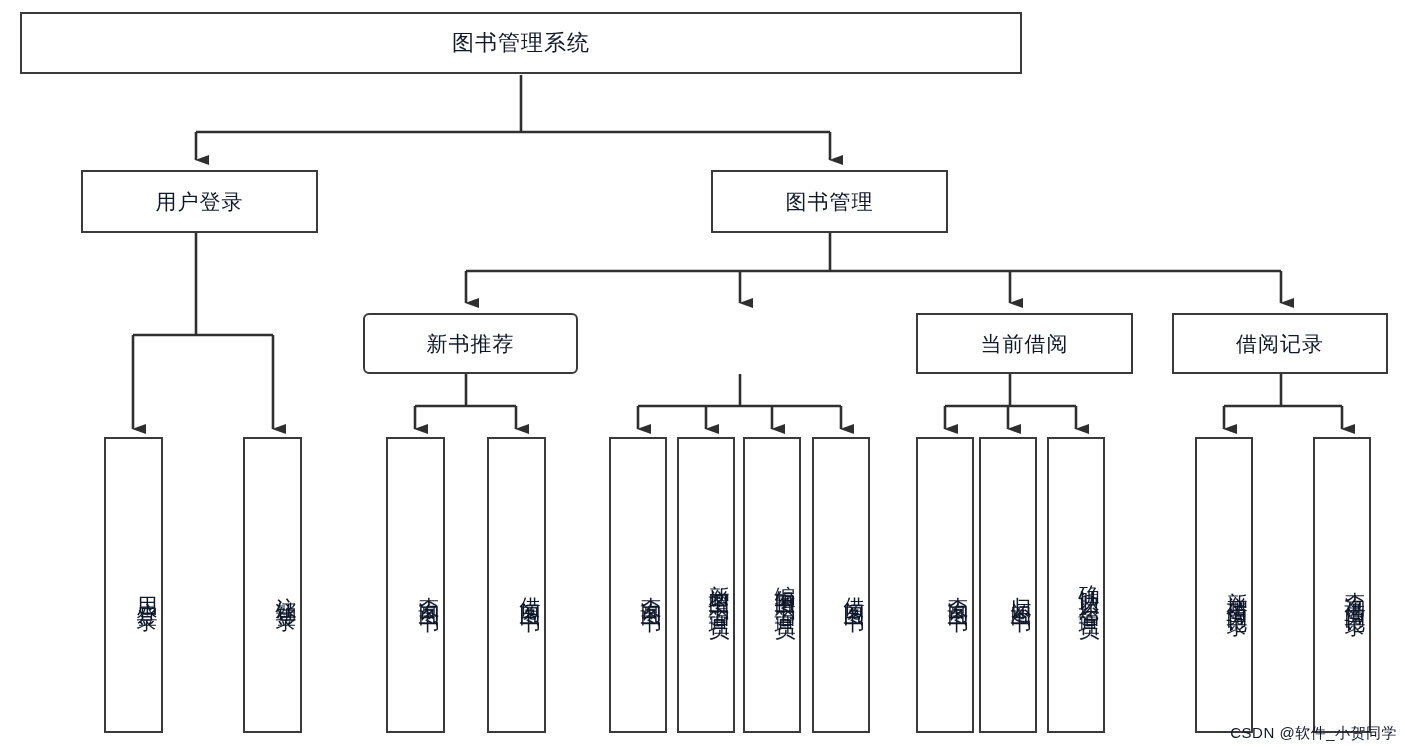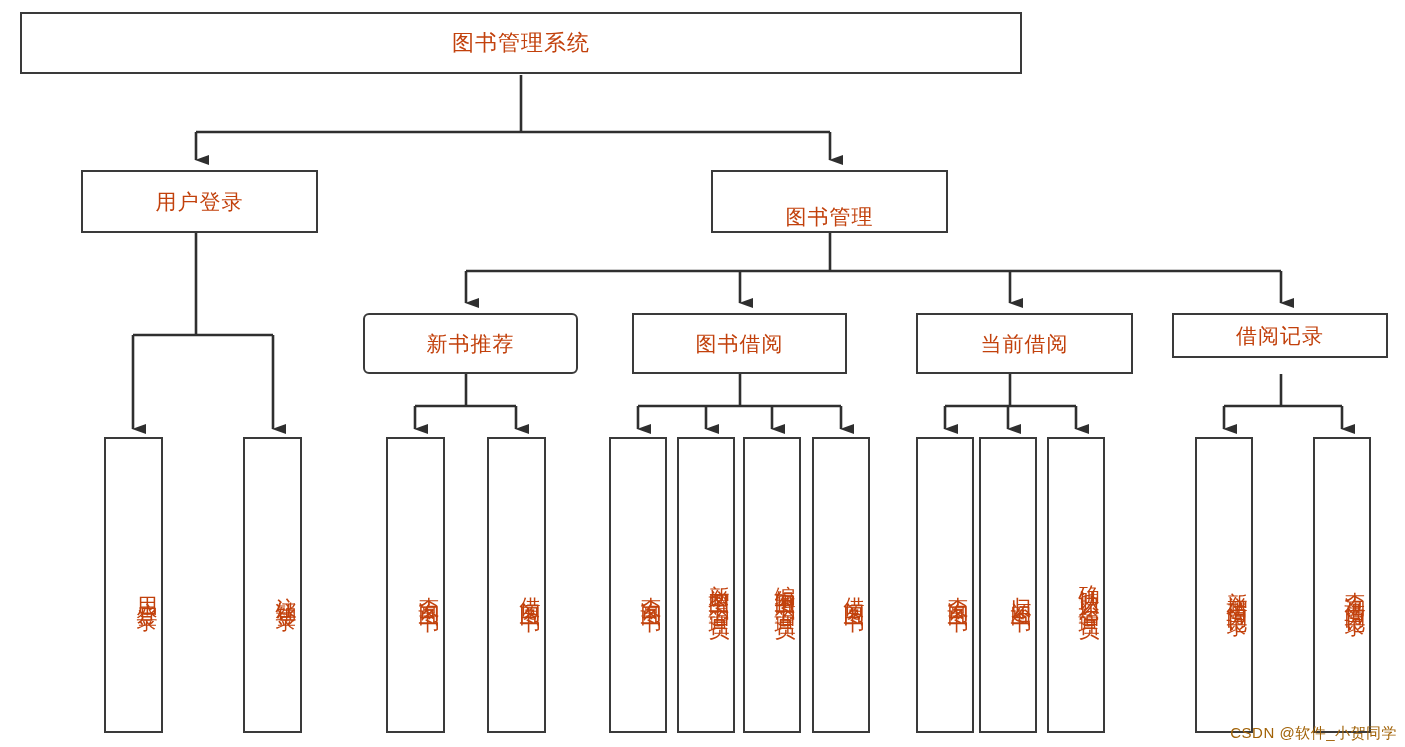--- a/index.html
+++ b/index.html
@@ -1,26 +1,26 @@
 <!DOCTYPE html>
 <html><head>
 <meta charset="utf-8">
 <style>
   html,body{margin:0;padding:0;background:#ffffff;}
   body{font-family:"Liberation Sans","DejaVu Sans",sans-serif;}
   #stage{position:relative;width:1405px;height:747px;background:#ffffff;overflow:hidden;}
   svg#wires{position:absolute;left:0;top:0;width:1405px;height:747px;}
   .node{position:absolute;box-sizing:border-box;background:#ffffff;
         border:2px solid #3a3a3a;display:flex;align-items:center;justify-content:center;
-        color:#c2410c;}
+        color:#0f172a;}
   .node.h{font-size:21px;letter-spacing:1px;}
   .node.v{writing-mode:vertical-rl;text-orientation:upright;font-size:21px;
           letter-spacing:5px;padding-top:10px;align-items:flex-start;justify-content:center;}
   .node.root{font-size:22px;}
-  #watermark{position:absolute;right:8px;bottom:4px;font-size:15px;color:#a16207;
+  #watermark{position:absolute;right:8px;bottom:4px;font-size:15px;color:#0f172a;
              letter-spacing:.5px;white-space:nowrap;}
 </style>
 </head>
 <body>
 
 <div id="stage">
 
   <svg id="wires" viewBox="0 0 1405 747">
     <defs>
       <marker id="arw" markerWidth="12" markerHeight="14" refX="5" refY="13" orient="auto" markerUnits="userSpaceOnUse">
@@ -71,34 +71,31 @@
     </g>
   </svg>
 
   <div class="node h root" style="left:20px;top:12px;width:1002px;height:62px;">
     <span>图书管理系统</span>
   </div>
 
   <div class="node h" style="left:81px;top:170px;width:237px;height:63px;">
     <span>用户登录</span>
   </div>
-  <div class="node h" style="left:711px;top:170px;width:237px;height:63px;align-items:flex-end;">
+  <div class="node h" style="left:711px;top:170px;width:237px;height:63px;">
     <span>图书管理</span>
   </div>
 
   <div class="node h" style="left:363px;top:313px;width:215px;height:61px;border-radius:6px;">
     <span>新书推荐</span>
   </div>
-  <div class="node h" style="left:632px;top:313px;width:215px;height:61px;">
-    <span>图书借阅</span>
-  </div>
   <div class="node h" style="left:901px;top:313px;width:217px;height:61px;margin-left:15px;">
     <span>当前借阅</span>
   </div>
-  <div class="node h" style="left:1172px;top:313px;width:216px;height:45px;">
+  <div class="node h" style="left:1172px;top:313px;width:216px;height:61px;">
     <span>借阅记录</span>
   </div>
 
   <div class="node v" style="left:104px;top:437px;width:59px;height:296px;">
     <span>用户登录</span>
   </div>
   <div class="node v" style="left:243px;top:437px;width:59px;height:296px;">
     <span>注销登录</span>
   </div>
 

